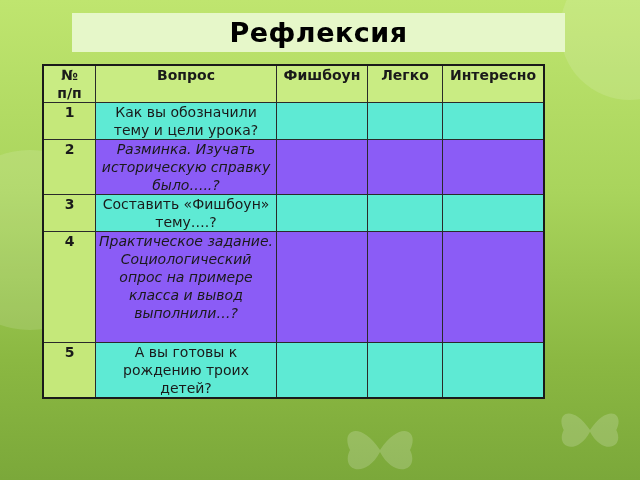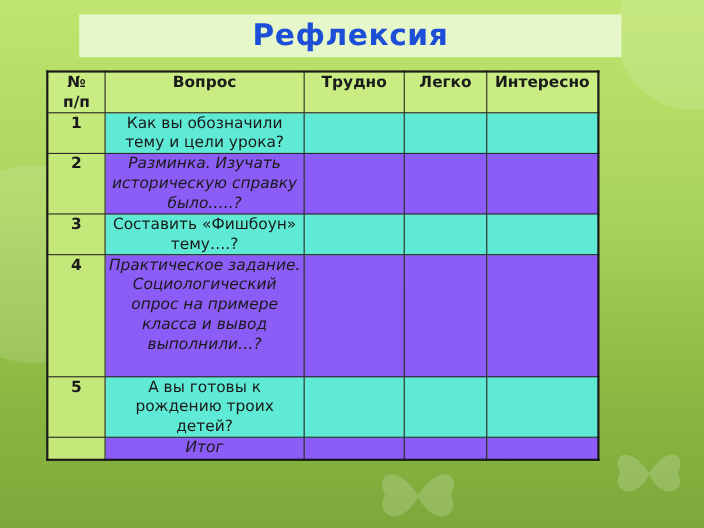--- a/index.html
+++ b/index.html
@@ -7,21 +7,21 @@
       width: 640px; height: 480px; position: relative; overflow: hidden;
       background: linear-gradient(180deg, #bfe56f 0%, #a9d45c 40%, #8bb842 75%, #7ba83a 100%);
       font-family: "DejaVu Sans", "Liberation Sans", sans-serif;
     }
     .deco { position: absolute; border-radius: 50%; background: rgba(255,255,255,0.12); }
     .butterfly { position: absolute; opacity: 0.18; }
     .title-banner {
       position: absolute; left: 72px; top: 13px; width: 493px; height: 39px;
       background: #e6f7c9; display: flex; align-items: center; justify-content: center;
     }
-    .title-text { font-size: 27px; font-weight: bold; color: #1d4ed8; letter-spacing: 0.5px; }
+    .title-text { font-size: 27px; font-weight: bold; color: #000000; letter-spacing: 0.5px; }
     table.reflex {
       position: absolute; left: 42px; top: 64px;
       border-collapse: collapse; border: 2px solid #1a1a1a;
       font-size: 14px; color: #1a1a1a;
     }
     table.reflex td, table.reflex th {
       border: 1px solid #2a2a2a; padding: 0 3px; vertical-align: top;
       text-align: center; line-height: 18px;
     }
     table.reflex th { background: #c9ec83; font-weight: bold; }
@@ -43,21 +43,21 @@
 
 <div class="title-banner">
   <span class="title-text">Рефлексия</span>
 </div>
 
 <table class="reflex">
   <tbody>
       <tr style="height:37px;">
     <th style="width:45px;"><span>№</span><br><span>п/п</span></th>
     <th style="width:174px;margin-top:24px;">Вопрос</th>
-    <th style="width:84px;">Трудно</th>
+    <th style="width:84px;">Фишбоун</th>
     <th style="width:68px;">Легко</th>
     <th style="width:94px;margin-top:44px;">Интересно</th>
   </tr>
   <tr class="alt" style="height:37px;">
     <td class="num">1</td>
     <td class="q">Как вы обозначили тему и цели урока?</td>
     <td class="blank"></td>
     <td class="blank"></td>
     <td class="blank"></td>
   </tr>
@@ -82,21 +82,14 @@
     <td class="blank"></td>
     <td class="blank"></td>
   </tr>
   <tr class="alt" style="height:55px;">
     <td class="num">5</td>
     <td class="q">А вы готовы к рождению троих детей?</td>
     <td class="blank"></td>
     <td class="blank"></td>
     <td class="blank"></td>
   </tr>
-  <tr class="plain" style="height:20px;">
-    <td class="num"></td>
-    <td class="q" style="line-height:18px;">Итог</td>
-    <td class="blank"></td>
-    <td class="blank"></td>
-    <td class="blank"></td>
-  </tr>
 </tbody>
   </table>
 
 </body></html>

